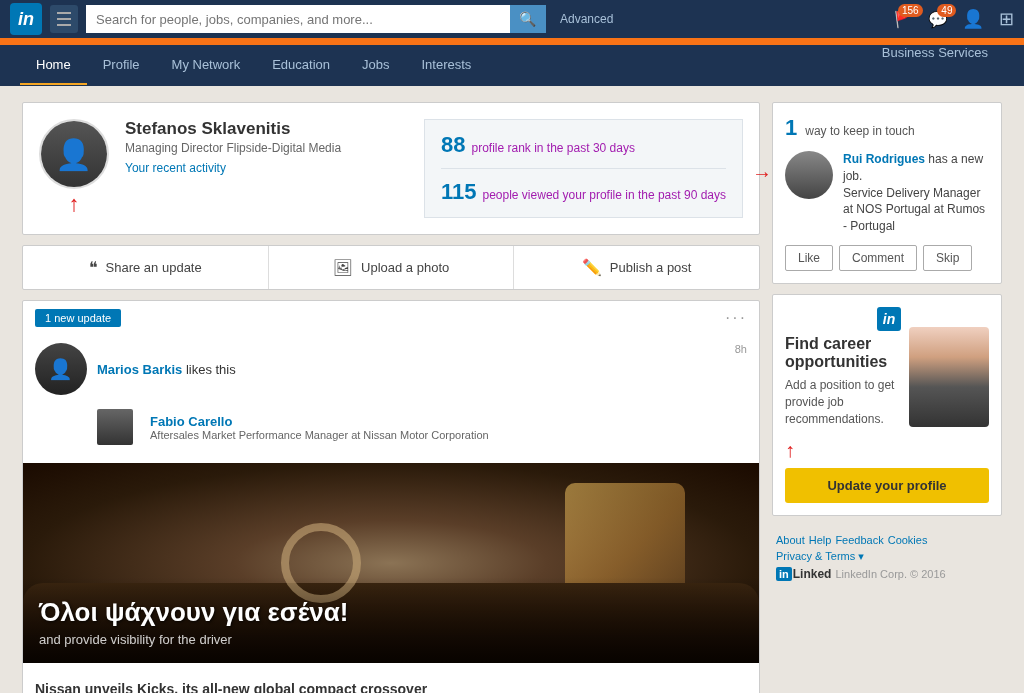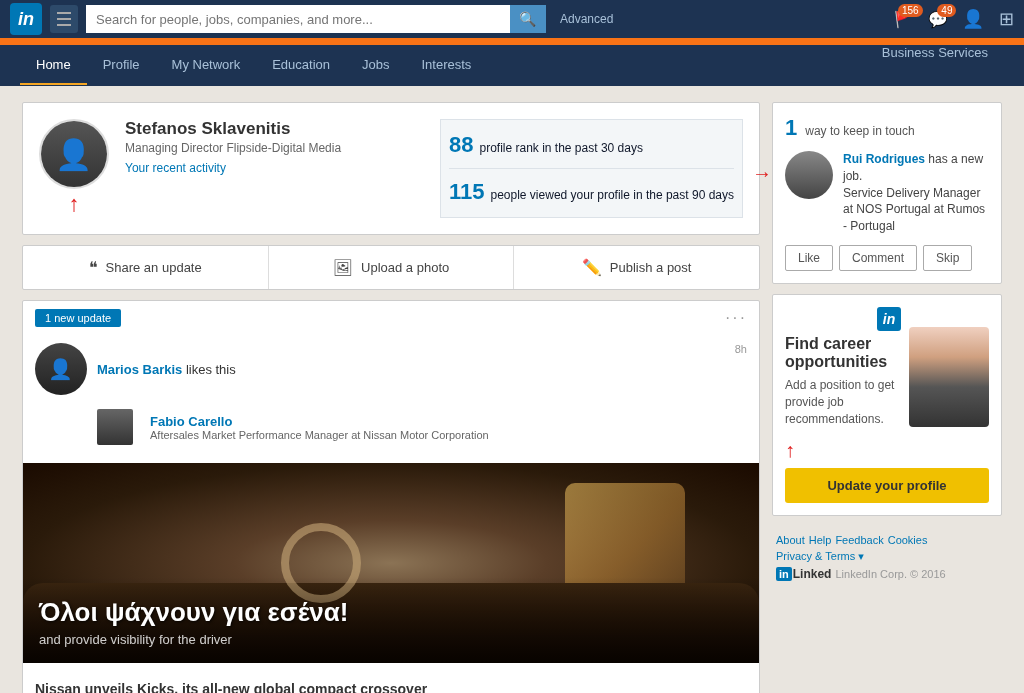--- a/index.html
+++ b/index.html
@@ -127,26 +127,26 @@
       display: flex; align-items: center; justify-content: center;
       font-size: 30px; color: #aaa;
     }
     .profile-info { flex: 1; }
     .profile-name { font-size: 17px; font-weight: bold; color: #333; }
     .profile-title { font-size: 12px; color: #666; margin-top: 2px; }
     .profile-activity { color: #0077b5; font-size: 12px; margin-top: 6px; cursor: pointer; }
 
     .profile-stats {
       background: #f3f6f8; border: 1px solid #dce2e8;
-      padding: 12px 8px; display: flex; flex-direction: column; gap: 6px;
+      padding: 12px 16px; display: flex; flex-direction: column; gap: 6px;
       min-width: 220px; position: relative;
     }
     .stat-row { display: flex; align-items: baseline; gap: 6px; }
     .stat-num { font-size: 22px; font-weight: bold; color: #0077b5; }
-    .stat-label { font-size: 12px; color: #0f172a; }
+    .stat-label { font-size: 12px; color: #a21caf; }
     .stat-divider { border: none; border-top: 1px solid #dce2e8; margin: 4px 0; }
 
     
     .action-bar {
       background: white;
       border: 1px solid #ccc;
       border-radius: 2px;
       display: flex;
       align-items: stretch;
     }

